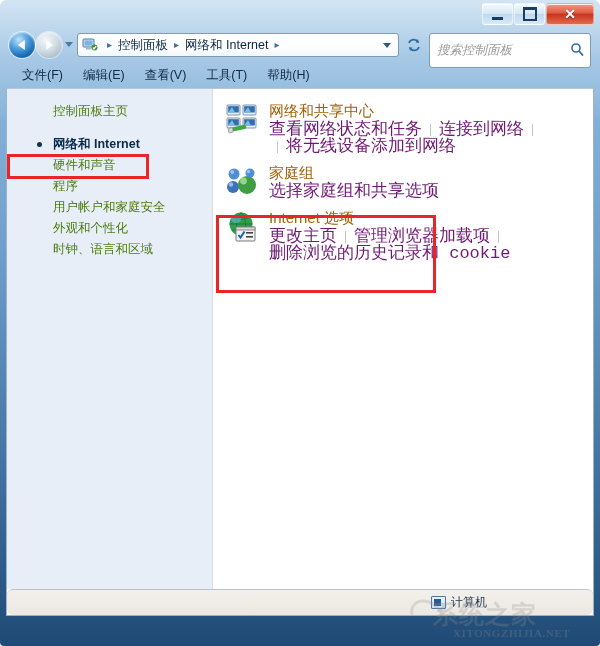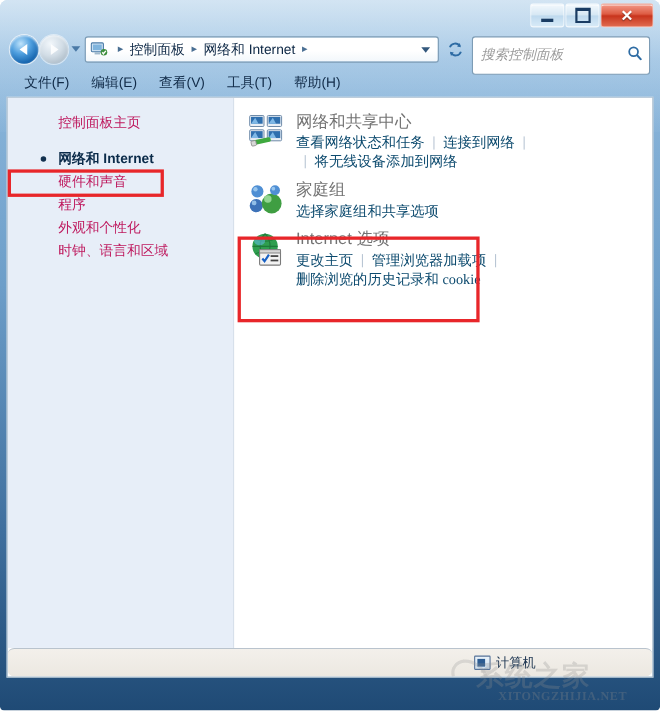--- a/index.html
+++ b/index.html
@@ -244,21 +244,21 @@
     width: 206px;
     flex: 0 0 206px;
     background: #e7eef8;
     border-right: 1px solid #d3dce8;
     box-sizing: border-box;
     padding-top: 12px;
     position: relative;
   }
   .side-link {
     font-size: 12.5px;
-    color: #be185d;
+    color: #4d7c0f;
     line-height: 21px;
     padding-left: 46px;
     white-space: nowrap;
     font-family: "Liberation Sans","DejaVu Sans",sans-serif;
   }
   .side-gap { height: 12px; }
   .side-current {
     position: relative;
     font-weight: bold;
     color: #0b2b4a;
@@ -291,36 +291,36 @@
   .cat-icon {
     width: 34px; height: 34px;
     flex: 0 0 34px;
     margin-right: 10px;
     margin-top: 2px;
     position: relative;
   }
   .cat-text { padding-top: 0; }
   .cat-title {
     font-size: 15px;
-    color: #737373;
+    color: #a16207;
     line-height: 20px;
     white-space: nowrap;
     font-family: "Liberation Sans","DejaVu Sans",sans-serif;
   }
   .cat-links {
     display: flex;
     align-items: center;
     flex-wrap: wrap;
     line-height: 17px;
   }
   .cat-link {
-    font-size: 13px;
-    color: #0c4a6e;
-    white-space: nowrap;
-    font-family: Liberation Serif, serif;
+    font-size: 17px;
+    color: #701a75;
+    white-space: nowrap;
+    font-family: Liberation Mono, monospace;
   }
   .link-sep {
     width: 1px;
     height: 12px;
     background: #b9c6d4;
     margin: 0 8px;
     display: inline-block;
   }
 
   
@@ -508,20 +508,21 @@
         <div class="side-gap"></div>
 
 
         <div class="side-current">
           <span class="side-bullet"></span>
           <span>网络和 Internet</span>
         </div>
 
         <div class="side-link">硬件和声音</div>
         <div class="side-link">程序</div>
+        <div class="side-link">用户帐户和家庭安全</div>
         <div class="side-link">外观和个性化</div>
         <div class="side-link">时钟、语言和区域</div>
       </div>
 
       <div id="content">
 
         <div class="cat">
           <div class="cat-icon">
             <svg width="34" height="34" viewBox="0 0 34 34">
               <g>

